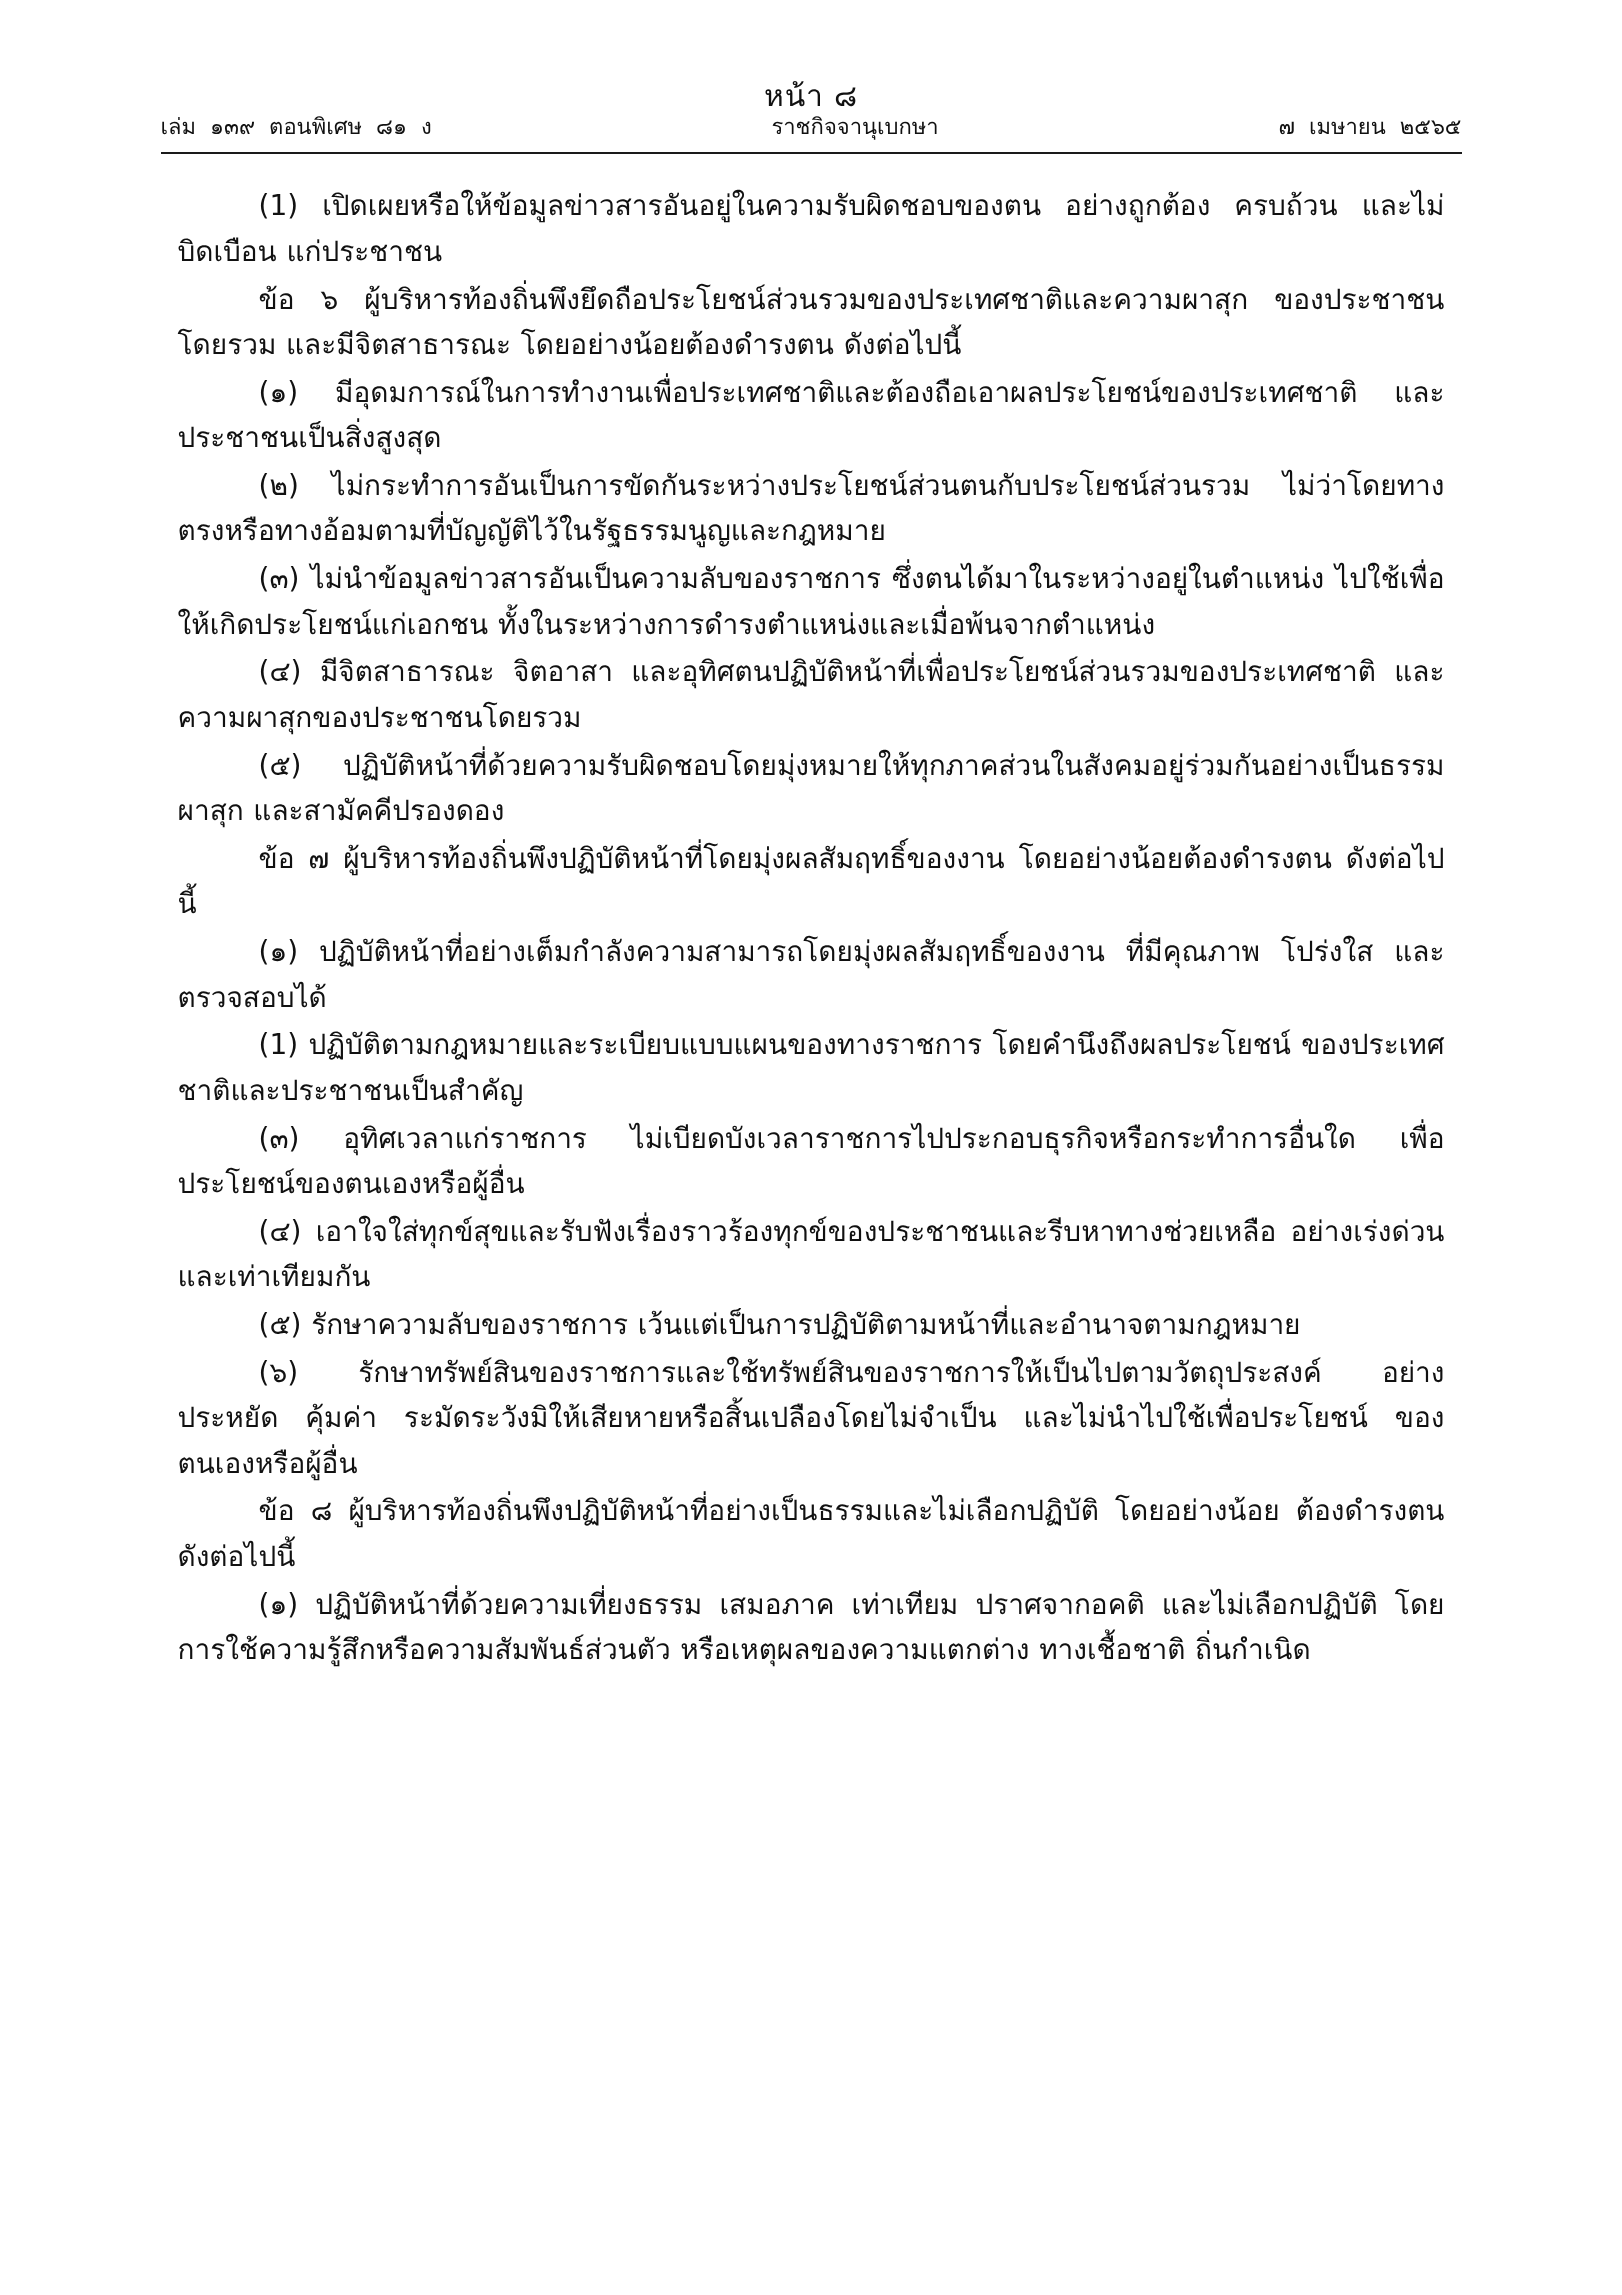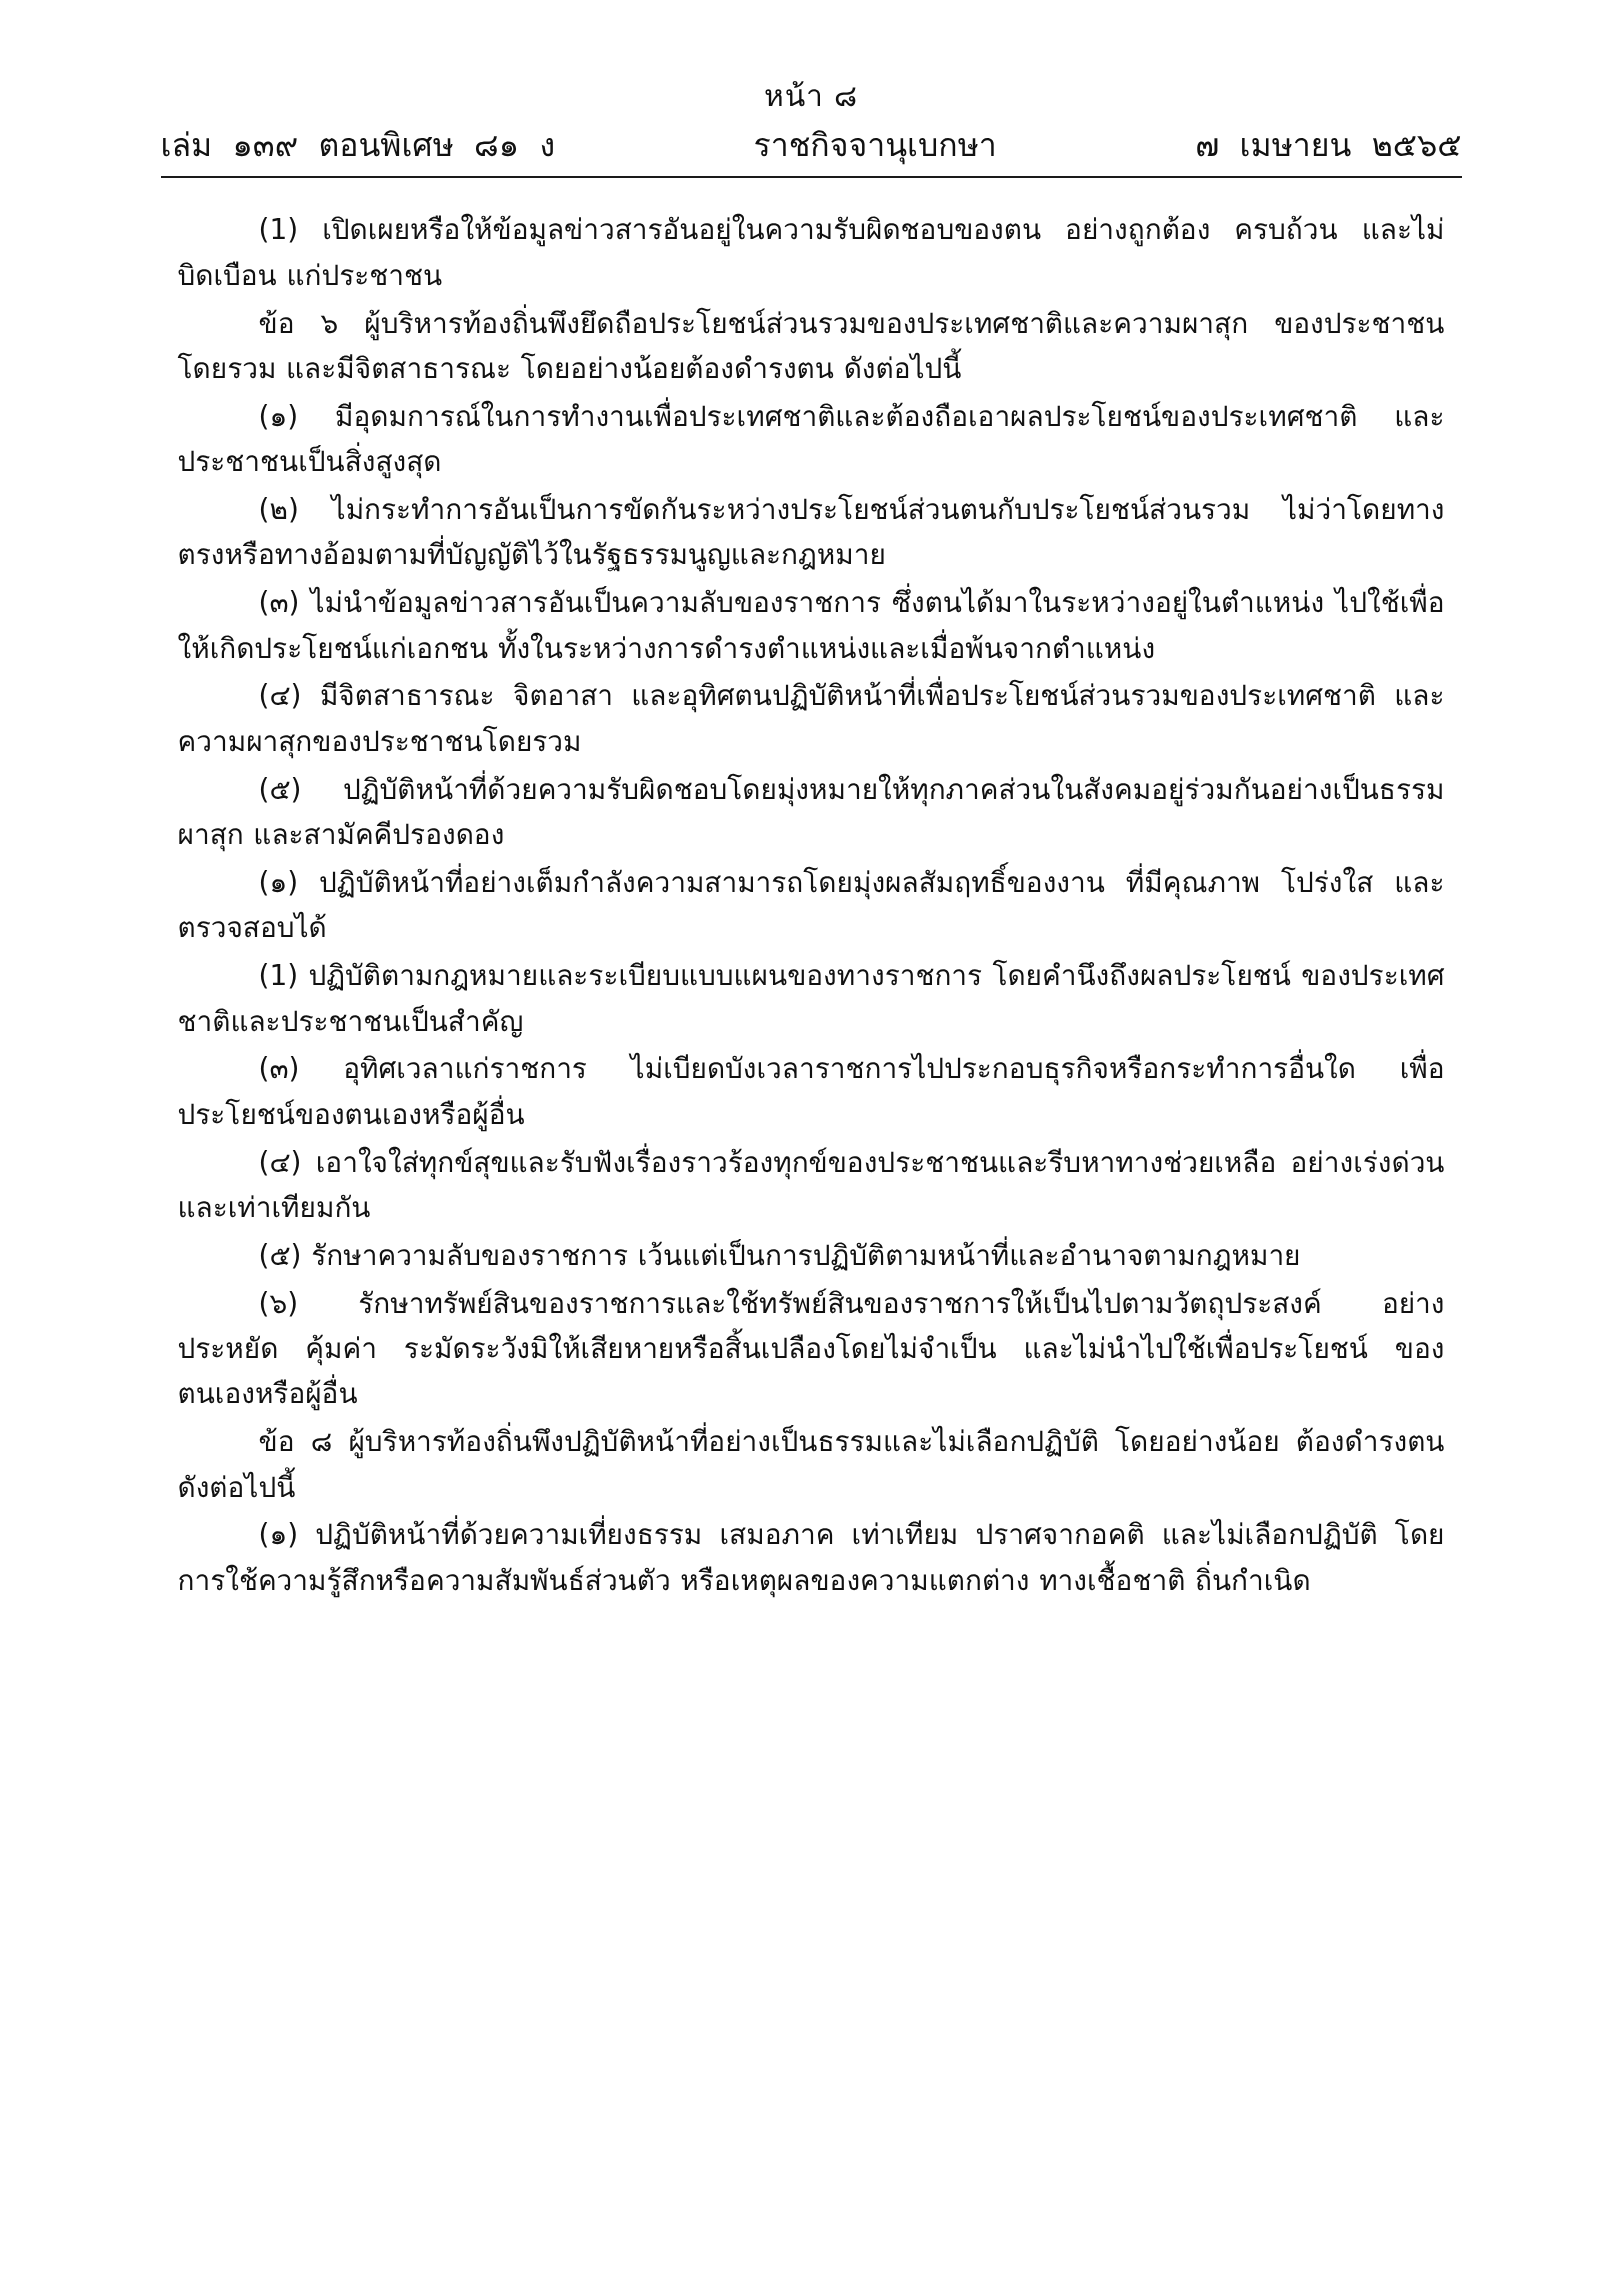--- a/index.html
+++ b/index.html
@@ -29,22 +29,22 @@
   .header-center {
     text-align: center;
     font-size: 30px;
     letter-spacing: 0.8px;
     line-height: 1.2;
   }
   .header-row {
     display: flex;
     align-items: baseline;
     justify-content: space-between;
-    margin-top: 12px;
-    font-size: 32px;
+    margin-top: 0;
+    font-size: 22px;
     line-height: 1.2;
   }
   .header-left {
     white-space: pre;
     flex: 0 0 auto;
   }
   .header-mid {
     flex: 1 1 auto;
     text-align: center;
     white-space: pre;
@@ -93,20 +93,21 @@
   <div class="rule"></div>
 
   <div class="body">
     <p class="para">(1)  เปิดเผยหรือให้ข้อมูลข่าวสารอันอยู่ในความรับผิดชอบของตน  อย่างถูกต้อง  ครบถ้วน และไม่บิดเบือน  แก่ประชาชน</p>
     <p class="para">ข้อ  ๖    ผู้บริหารท้องถิ่นพึงยึดถือประโยชน์ส่วนรวมของประเทศชาติและความผาสุก ของประชาชนโดยรวม  และมีจิตสาธารณะ  โดยอย่างน้อยต้องดำรงตน  ดังต่อไปนี้</p>
     <p class="para">(๑)  มีอุดมการณ์ในการทำงานเพื่อประเทศชาติและต้องถือเอาผลประโยชน์ของประเทศชาติ และประชาชนเป็นสิ่งสูงสุด</p>
     <p class="para">(๒)  ไม่กระทำการอันเป็นการขัดกันระหว่างประโยชน์ส่วนตนกับประโยชน์ส่วนรวม ไม่ว่าโดยทางตรงหรือทางอ้อมตามที่บัญญัติไว้ในรัฐธรรมนูญและกฎหมาย</p>
     <p class="para">(๓)  ไม่นำข้อมูลข่าวสารอันเป็นความลับของราชการ  ซึ่งตนได้มาในระหว่างอยู่ในตำแหน่ง ไปใช้เพื่อให้เกิดประโยชน์แก่เอกชน  ทั้งในระหว่างการดำรงตำแหน่งและเมื่อพ้นจากตำแหน่ง</p>
     <p class="para">(๔)  มีจิตสาธารณะ  จิตอาสา  และอุทิศตนปฏิบัติหน้าที่เพื่อประโยชน์ส่วนรวมของประเทศชาติ และความผาสุกของประชาชนโดยรวม</p>
     <p class="para">(๕)  ปฏิบัติหน้าที่ด้วยความรับผิดชอบโดยมุ่งหมายให้ทุกภาคส่วนในสังคมอยู่ร่วมกันอย่างเป็นธรรม ผาสุก  และสามัคคีปรองดอง</p>
+    <p class="para">ข้อ  ๗    ผู้บริหารท้องถิ่นพึงปฏิบัติหน้าที่โดยมุ่งผลสัมฤทธิ์ของงาน  โดยอย่างน้อยต้องดำรงตน ดังต่อไปนี้</p>
     <p class="para">(๑)  ปฏิบัติหน้าที่อย่างเต็มกำลังความสามารถโดยมุ่งผลสัมฤทธิ์ของงาน  ที่มีคุณภาพ  โปร่งใส และตรวจสอบได้</p>
     <p class="para">(1)  ปฏิบัติตามกฎหมายและระเบียบแบบแผนของทางราชการ  โดยคำนึงถึงผลประโยชน์ ของประเทศชาติและประชาชนเป็นสำคัญ</p>
     <p class="para">(๓)  อุทิศเวลาแก่ราชการ  ไม่เบียดบังเวลาราชการไปประกอบธุรกิจหรือกระทำการอื่นใด เพื่อประโยชน์ของตนเองหรือผู้อื่น</p>
     <p class="para">(๔)  เอาใจใส่ทุกข์สุขและรับฟังเรื่องราวร้องทุกข์ของประชาชนและรีบหาทางช่วยเหลือ อย่างเร่งด่วนและเท่าเทียมกัน</p>
     <p class="para">(๕)  รักษาความลับของราชการ  เว้นแต่เป็นการปฏิบัติตามหน้าที่และอำนาจตามกฎหมาย</p>
     <p class="para">(๖)  รักษาทรัพย์สินของราชการและใช้ทรัพย์สินของราชการให้เป็นไปตามวัตถุประสงค์ อย่างประหยัด  คุ้มค่า  ระมัดระวังมิให้เสียหายหรือสิ้นเปลืองโดยไม่จำเป็น  และไม่นำไปใช้เพื่อประโยชน์ ของตนเองหรือผู้อื่น</p>
     <p class="para">ข้อ  ๘    ผู้บริหารท้องถิ่นพึงปฏิบัติหน้าที่อย่างเป็นธรรมและไม่เลือกปฏิบัติ  โดยอย่างน้อย ต้องดำรงตน  ดังต่อไปนี้</p>
     <p class="para">(๑)  ปฏิบัติหน้าที่ด้วยความเที่ยงธรรม  เสมอภาค  เท่าเทียม  ปราศจากอคติ  และไม่เลือกปฏิบัติ โดยการใช้ความรู้สึกหรือความสัมพันธ์ส่วนตัว  หรือเหตุผลของความแตกต่าง  ทางเชื้อชาติ  ถิ่นกำเนิด</p>
   </div>
 

